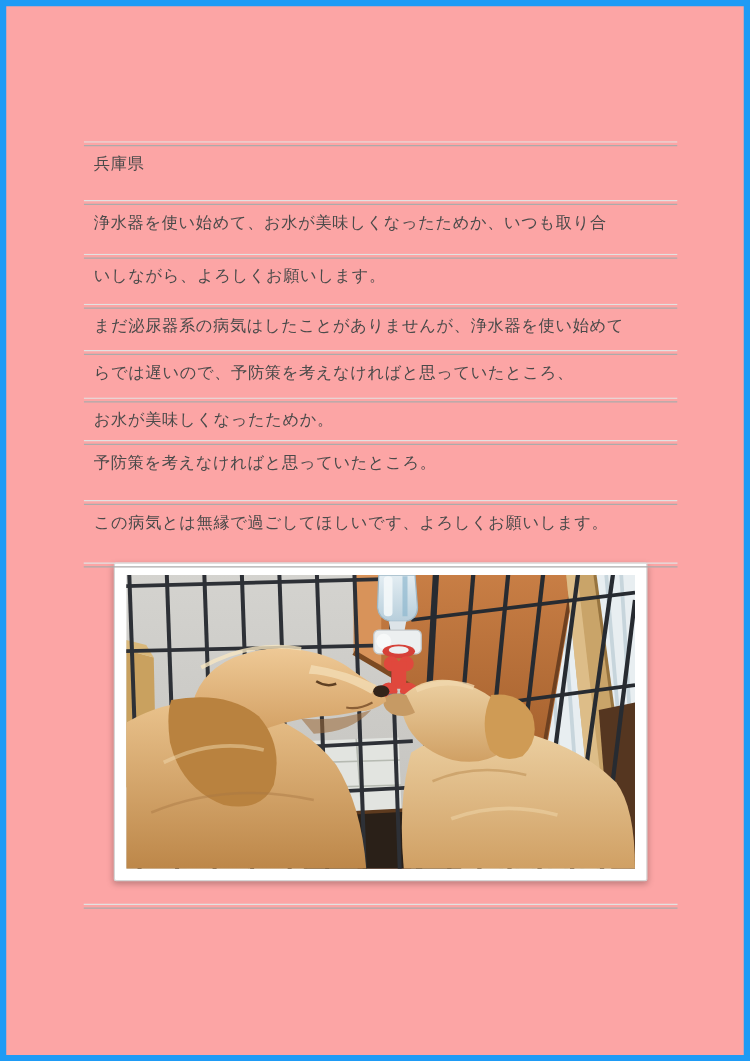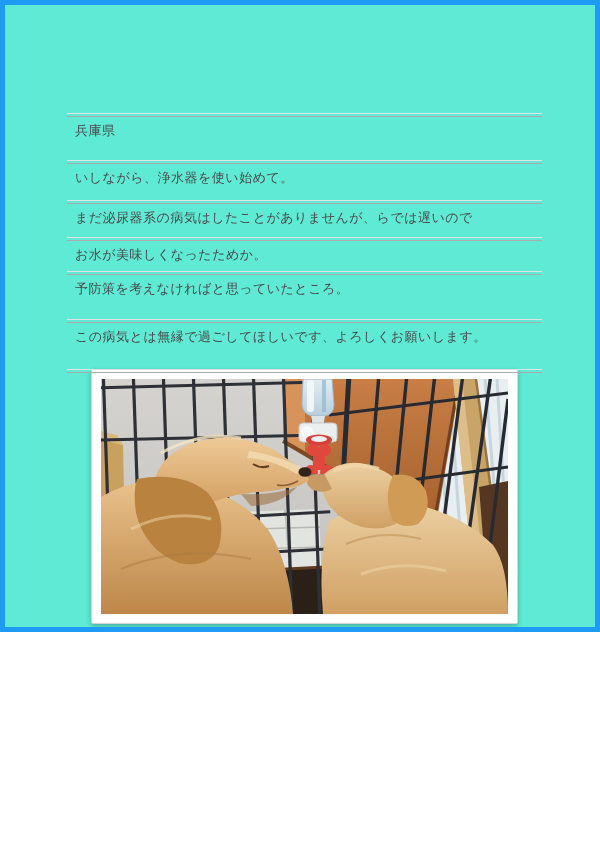--- a/index.html
+++ b/index.html
@@ -1,19 +1,19 @@
 <!DOCTYPE html>
 <html><head>
 <meta charset="utf-8">
 <style>
   html,body{margin:0;padding:0;background:#ffffff;}
   body{width:600px;height:849px;font-family:"Liberation Sans",sans-serif;}
   .page{
-    position:relative;width:600px;height:632px;box-sizing:border-box;
-    border:5px solid #1e9bf5;background:#5eead4;overflow:hidden;
+    position:relative;width:600px;height:849px;box-sizing:border-box;
+    border:5px solid #1e9bf5;background:#fca5a5;overflow:hidden;
   }
   .content{position:absolute;left:62px;top:108px;width:475px;}
   .row{position:relative;box-sizing:border-box;padding:9px 8px 0;
        font-size:13px;letter-spacing:.5px;color:#4a4a4a;white-space:nowrap;overflow:hidden;}
   .row::before{content:"";position:absolute;top:0;left:0;right:0;height:2px;
        border-top:1px solid #e2e2e2;border-bottom:1px solid #ababab;}
   .h34{height:34px}.h37{height:37px}.h38{height:38px}.h40{height:40px}
   .h43{height:43px}.h47{height:47px}.h48{height:48px}
   .photo-section{position:relative;height:277px;}
   .photo-section::before,.photo-section::after{content:"";position:absolute;left:0;right:0;height:2px;
@@ -28,25 +28,31 @@
 </style>
 </head>
 <body>
 
 <div class="page">
   <div class="content">
 
     <div class="row h47">
       <span>兵庫県</span>
     </div>
+    <div class="row h43">
+      <span>浄水器を使い始めて、お水が美味しくなったためか、いつも取り合</span>
+    </div>
     <div class="row h40">
-      <span>いしながら、浄水器を使い始めて。</span>
+      <span>いしながら、よろしくお願いします。</span>
     </div>
     <div class="row h37">
-      <span>まだ泌尿器系の病気はしたことがありませんが、らでは遅いので</span>
+      <span>まだ泌尿器系の病気はしたことがありませんが、浄水器を使い始めて</span>
+    </div>
+    <div class="row h38">
+      <span>らでは遅いので、予防策を考えなければと思っていたところ、</span>
     </div>
     <div class="row h34">
       <span>お水が美味しくなったためか。</span>
     </div>
     <div class="row h48">
       <span>予防策を考えなければと思っていたところ。</span>
     </div>
     <div class="row h40">
       <span>この病気とは無縁で過ごしてほしいです、よろしくお願いします。</span>
     </div>

